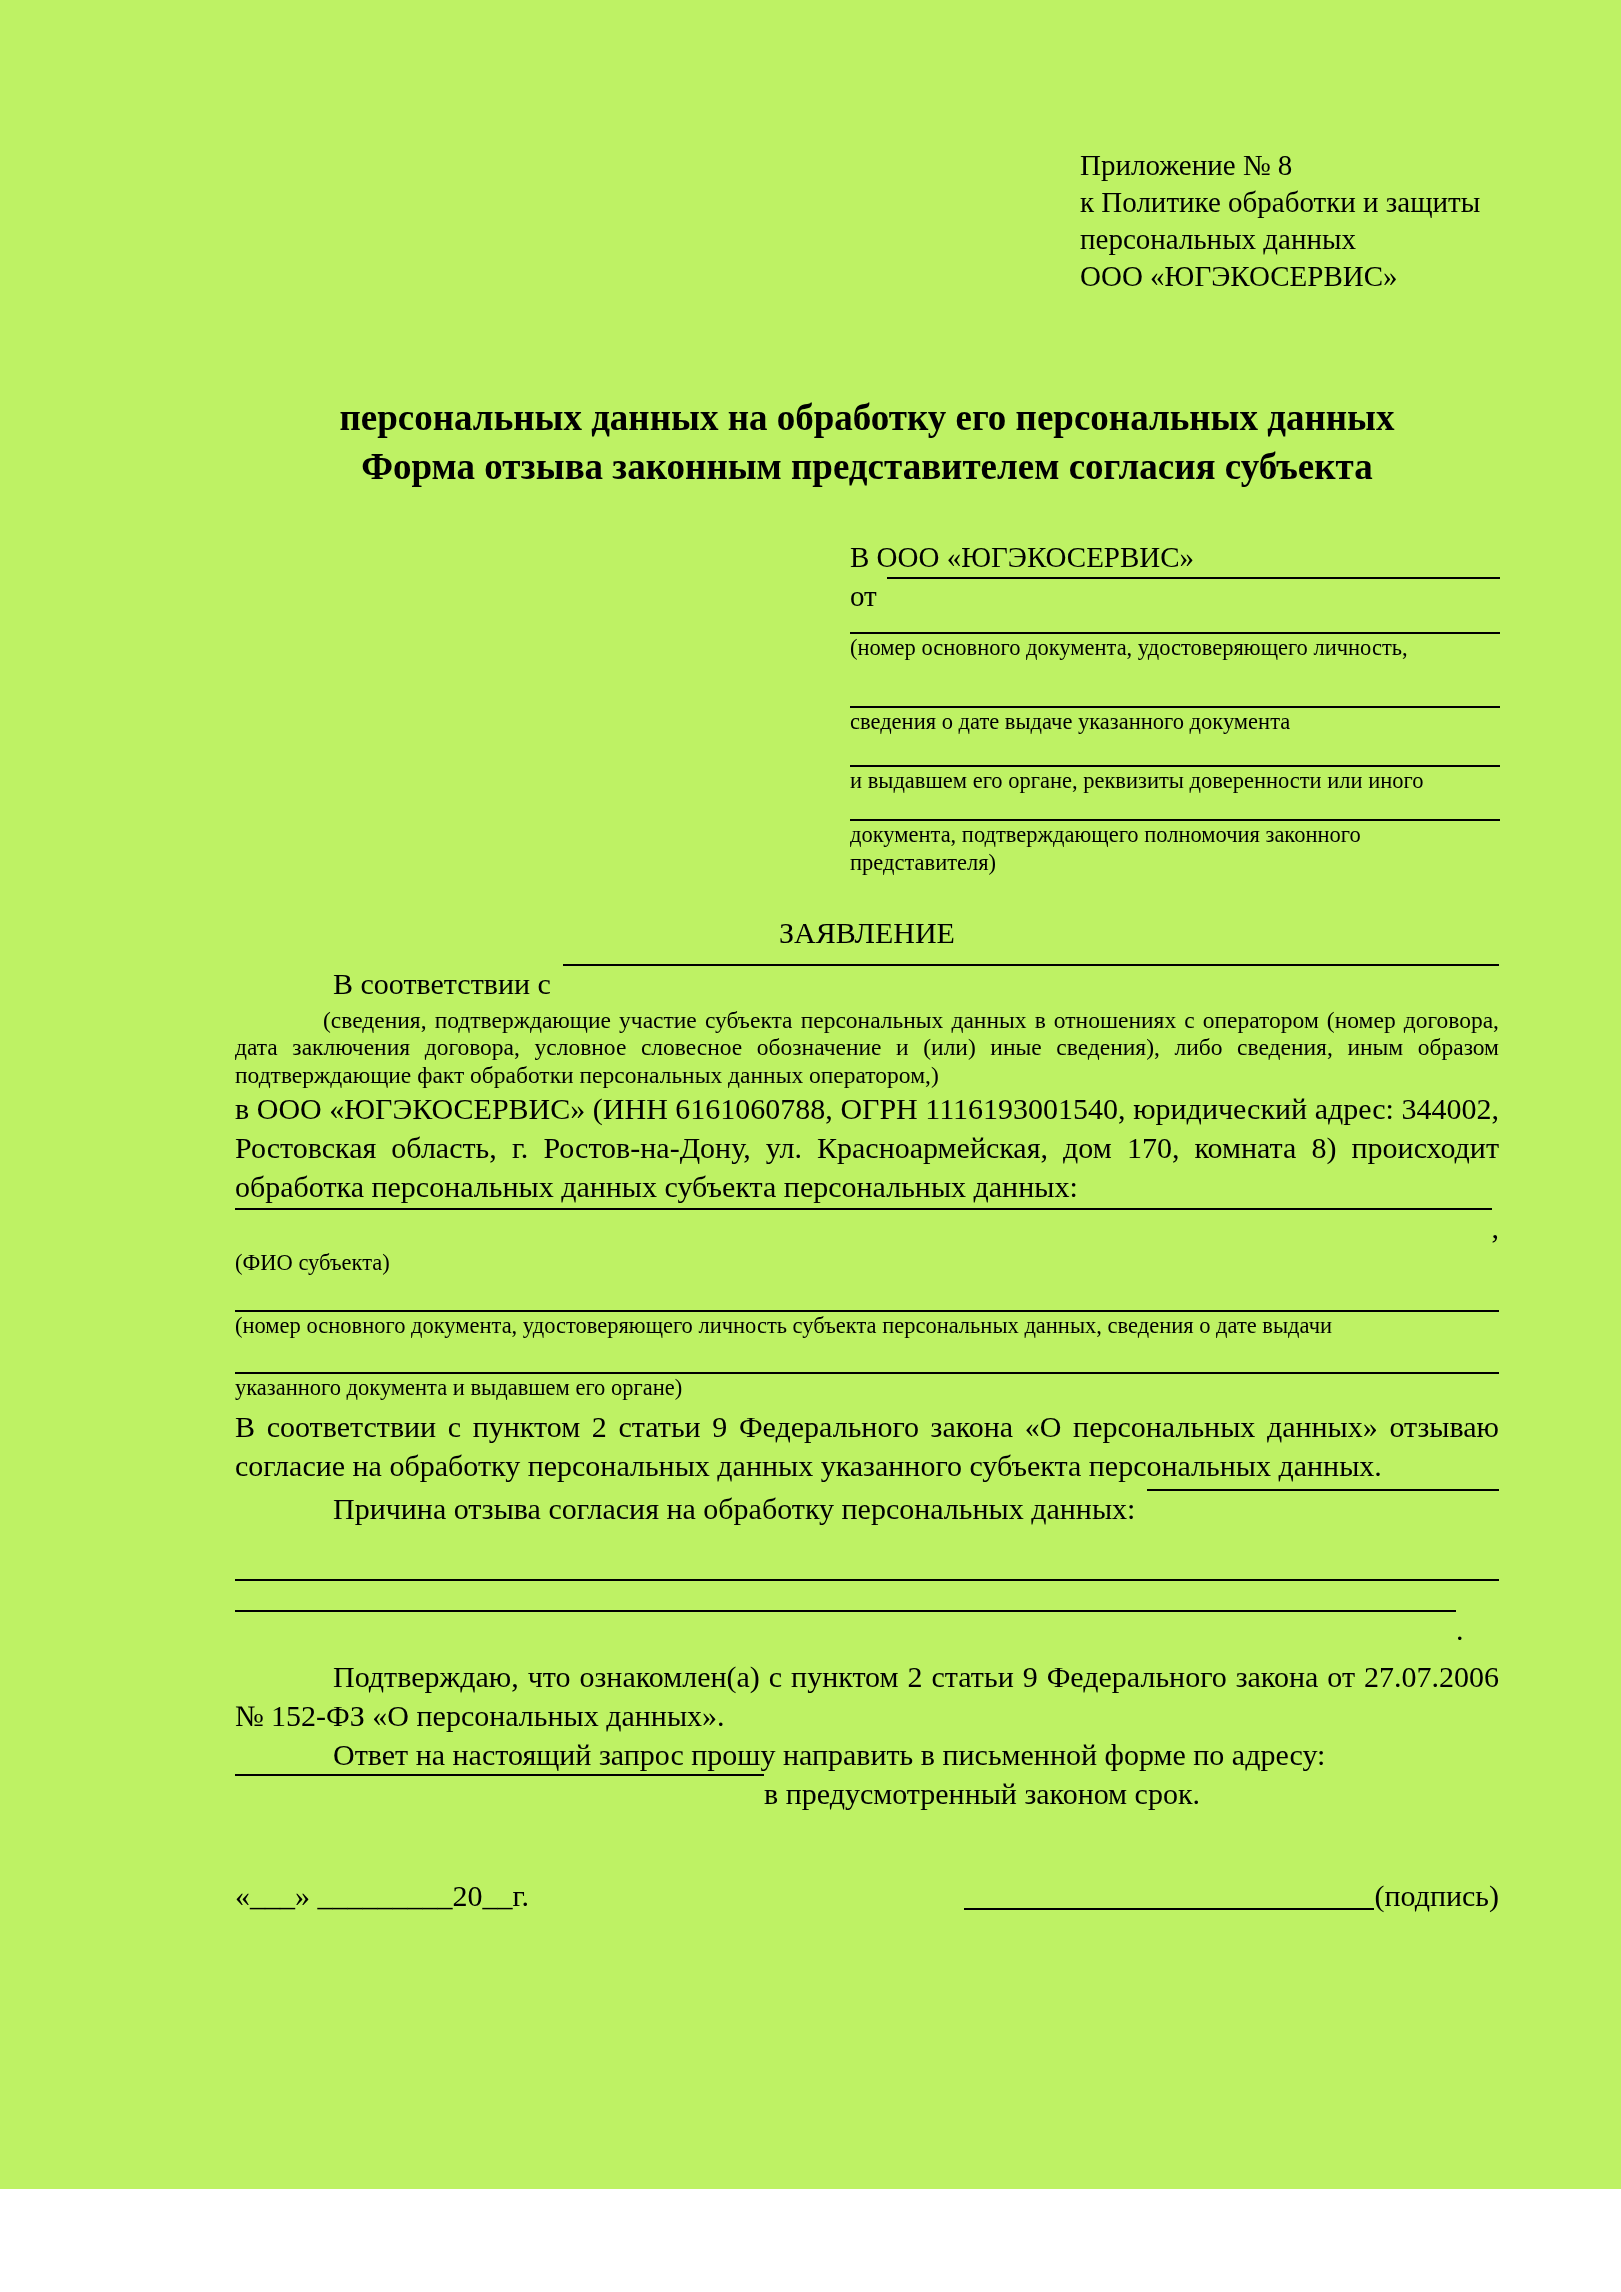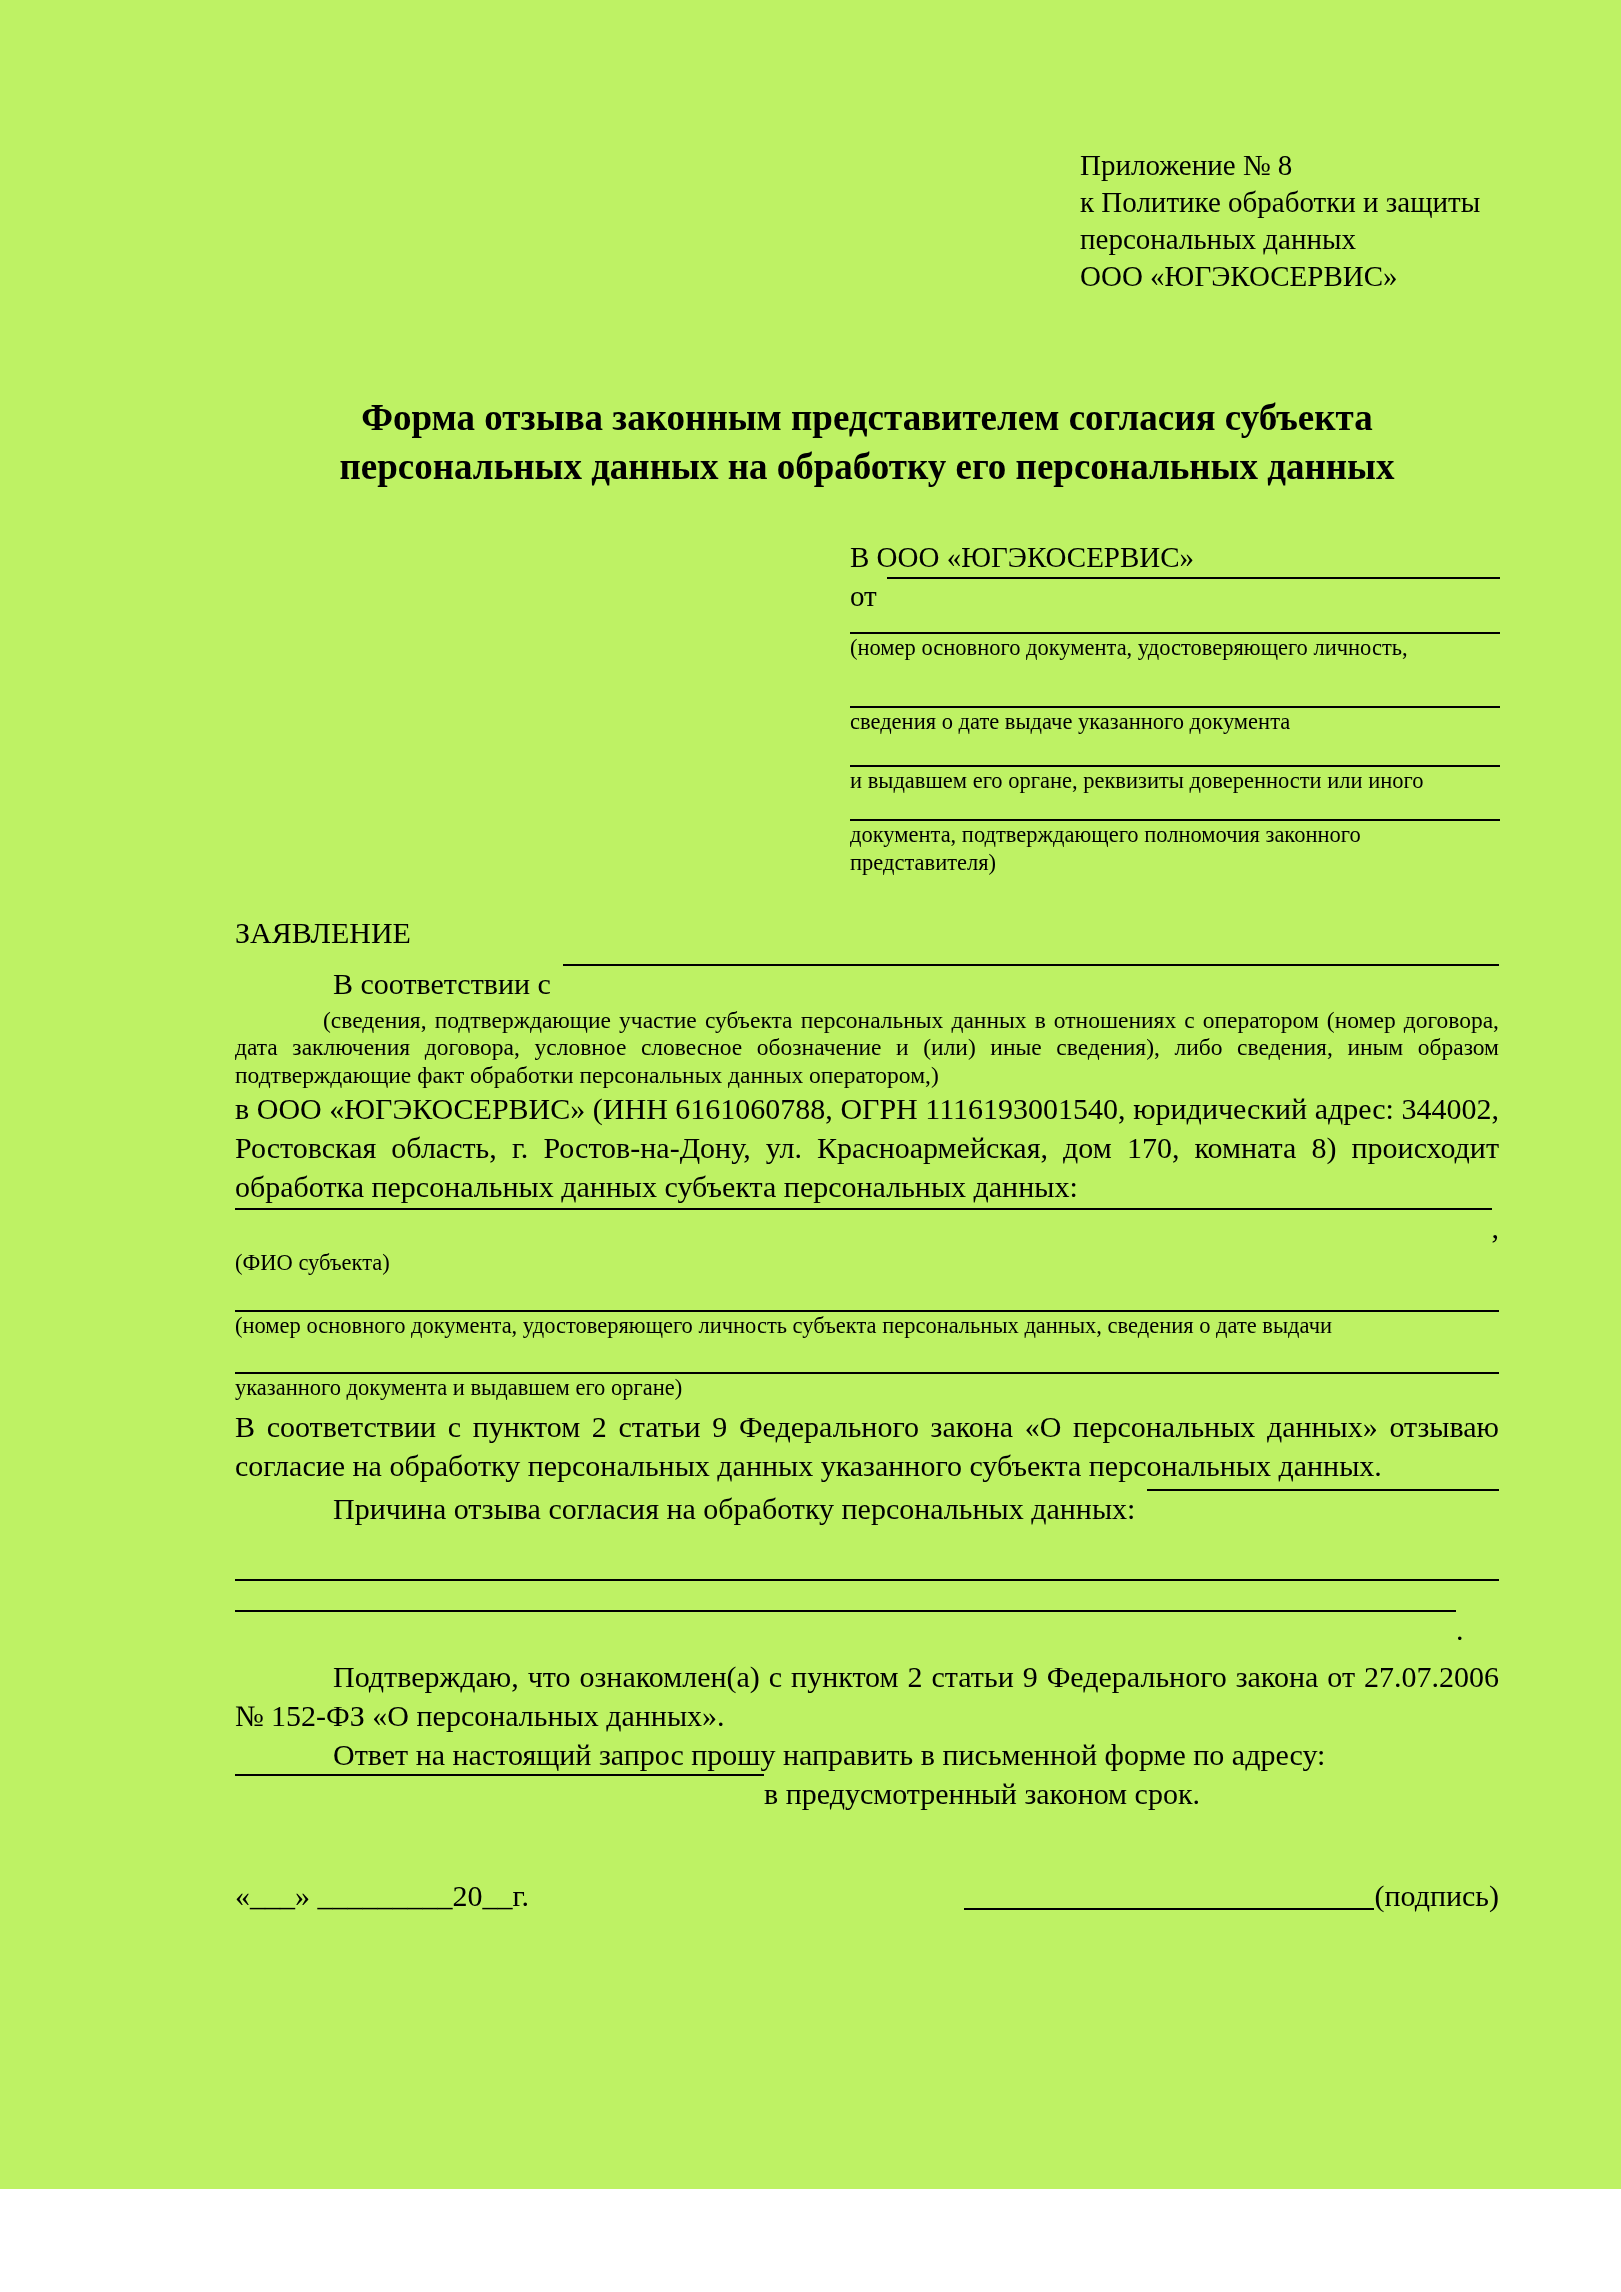--- a/index.html
+++ b/index.html
@@ -29,21 +29,21 @@
   
   .addressee { margin-top: 47px; margin-left: 615px; width: 650px; font-size: 29px; }
   .flex-row { display: flex; align-items: flex-start; }
   .flex-row .lbl { white-space: nowrap; }
   .fill { flex: 1 1 auto; border-bottom: 2.9px solid #000; margin-bottom: 4.9px; min-width: 39px; }
   .cap { font-size: 22.5px; line-height: 27.4px; text-align: left; }
   .cap-fio { font-size: 23.5px; line-height: 27.4px; text-align: center; margin-top: 2px; }
   .rule { border-bottom: 2.9px solid #000; }
   .h16 { height: 15.7px; } .h46 { height: 45px; } .h30 { height: 29px; } .h26 { height: 25.5px; } .h34 { height: 33px; }
   
-  .statement-heading { margin-top: 39px; text-align: left; font-size: 30px; line-height: 35px; }
+  .statement-heading { margin-top: 39px; text-align: center; font-size: 30px; line-height: 35px; }
   .according-row { margin-top: 13.7px; padding-left: 98px; }
   .footnote {
     margin-top: 4px;
     font-size: 23.5px;
     line-height: 27.4px;
     text-align: justify;
     text-indent: 88px;
   }
   .para { text-align: justify; }
   .indent { text-indent: 98px; }
@@ -72,22 +72,22 @@
 <div class="page">
 
   <div class="appendix">
     <div>Приложение № 8</div>
     <div>к Политике обработки и защиты</div>
     <div>персональных данных</div>
     <div>ООО «ЮГЭКОСЕРВИС»</div>
   </div>
 
   <div class="title">
+    <div>персональных данных на обработку его персональных данных</div>
     <div>Форма отзыва законным представителем согласия субъекта</div>
-    <div>персональных данных на обработку его персональных данных</div>
   </div>
 
   <div class="addressee">
     <div>В ООО «ЮГЭКОСЕРВИС»</div>
     <div class="flex-row">
       <span class="lbl">от</span>
       <span class="fill" style="margin-left:9.8px;"></span>
     </div>
 
     <div>

